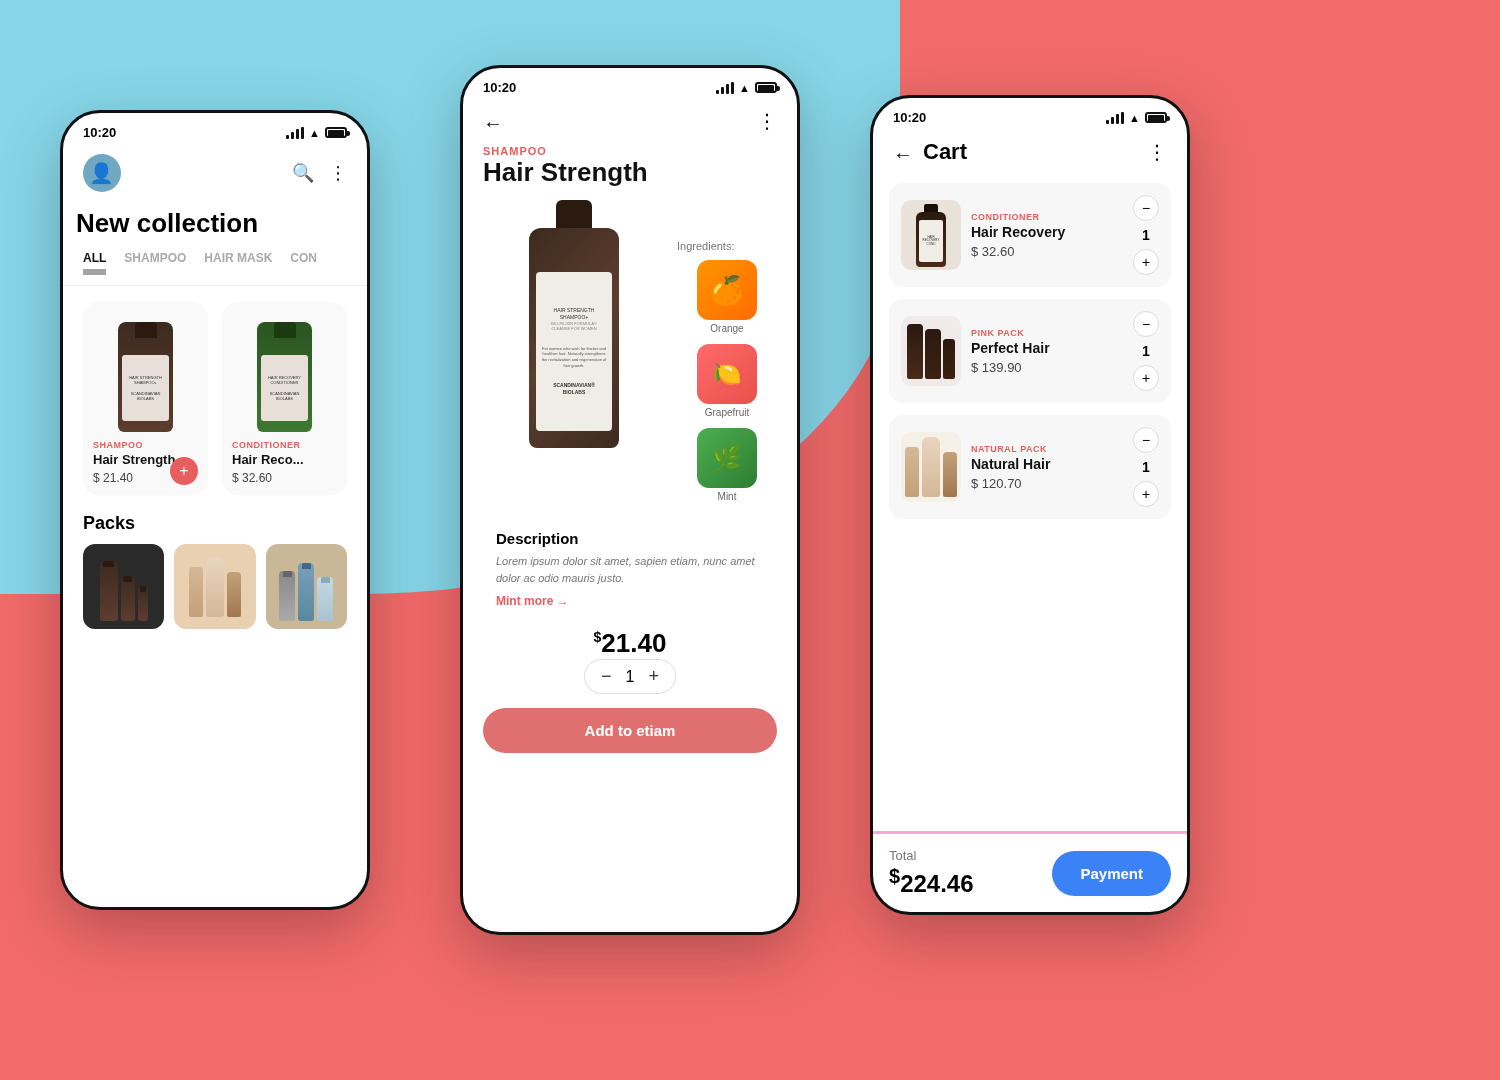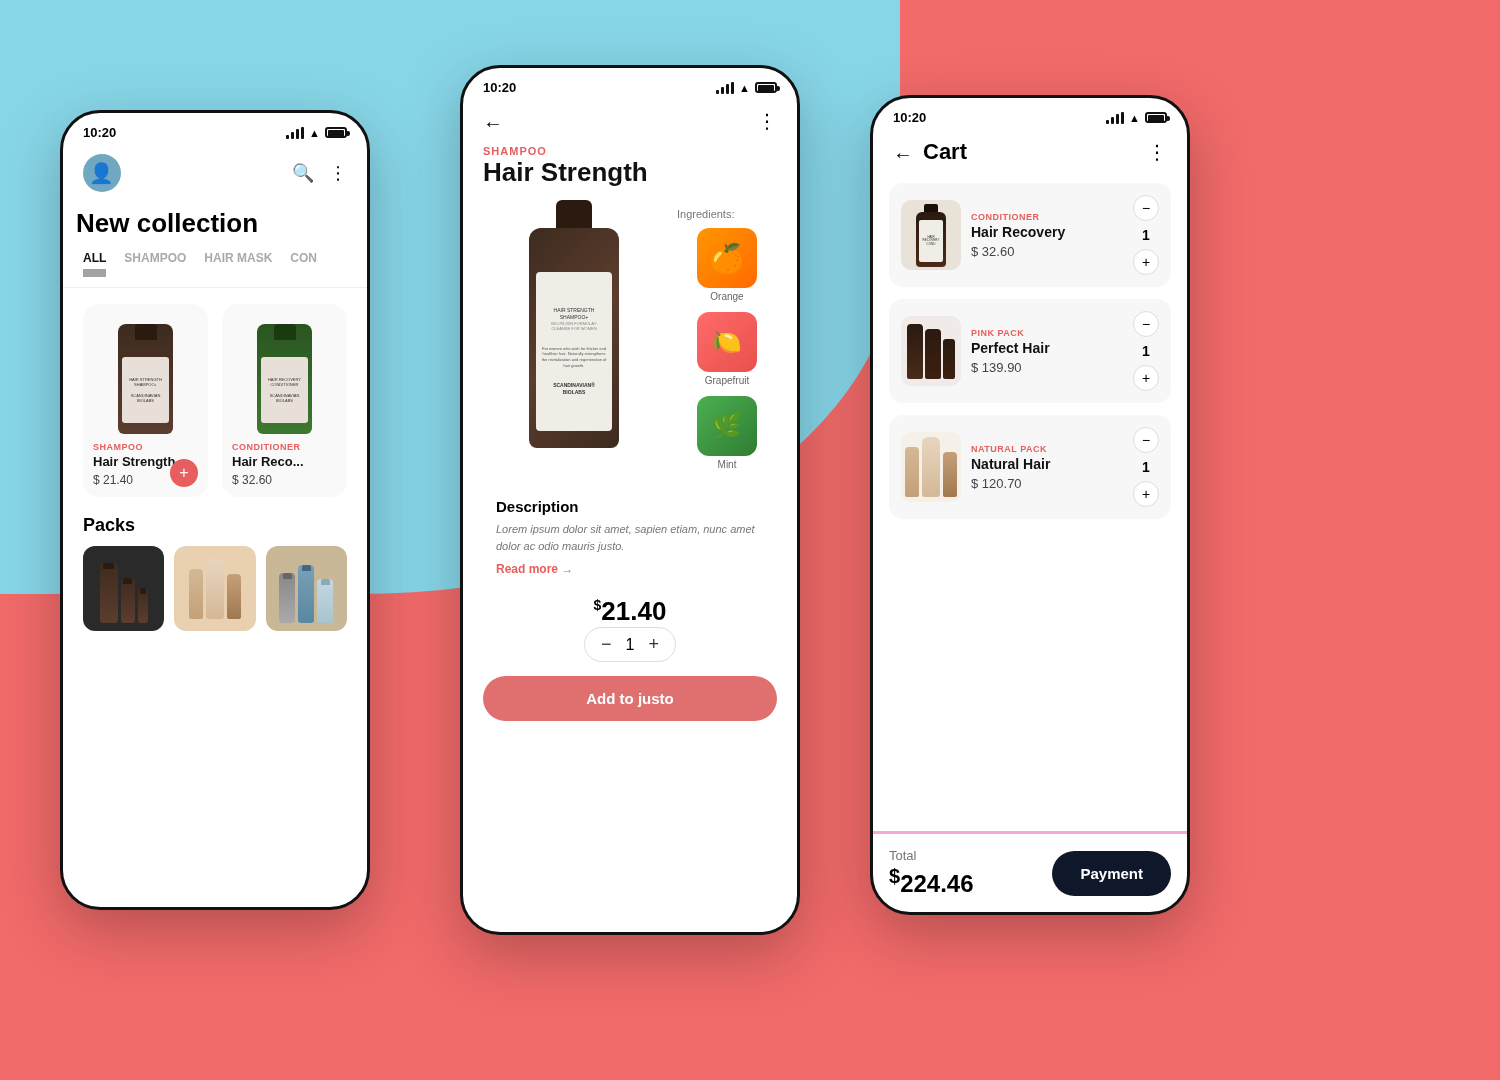--- a/index.html
+++ b/index.html
@@ -119,21 +119,21 @@
     .tabs {
       display: flex;
       gap: 18px;
       padding: 0 20px 10px;
       border-bottom: 1px solid #eee;
       font-size: 12px;
     }
     .tab { color: #aaa; font-weight: 600; padding-bottom: 6px; cursor: pointer; }
     .tab.active {
       color: #111;
-      border-bottom: 8px solid #a3a3a3;
+      border-bottom: 6px solid #a3a3a3;
       padding-bottom: 4px;
     }
     .products-grid {
       display: grid;
       grid-template-columns: 1fr 1fr;
       gap: 14px;
       padding: 16px 20px 10px;
     }
     .product-card {
       background: #f9f9f9;
@@ -301,20 +301,21 @@
       align-items: center;
       justify-content: center;
       padding: 4px;
       font-size: 5px;
       color: #333;
       text-align: center;
       line-height: 1.4;
     }
     .ingredients-col {
       width: 100px;
+      margin-top: 32px;
     }
     .ing-label {
       font-size: 11px;
       color: #777;
       margin-bottom: 8px;
     }
     .ing-item {
       display: flex;
       flex-direction: column;
       align-items: center;
@@ -449,21 +450,21 @@
       padding: 14px 16px;
       border-top: 3px solid #f9a8d4;
       margin-top: auto;
       display: flex;
       justify-content: space-between;
       align-items: center;
     }
     .total-label { font-size: 13px; color: #777; margin-bottom: 2px; }
     .total-amount { font-size: 24px; font-weight: 800; }
     .payment-btn {
-      background: #0f172a;
+      background: #3b82f6;
       color: #fff;
       border-radius: 30px;
       padding: 14px 28px;
       font-size: 15px;
       font-weight: 600;
       cursor: pointer;
     }
 
     
     .pack-bottles {
@@ -751,35 +752,35 @@
       <div class="ing-item">
         <div class="ing-img ing-mint" style="font-size:24px;">🌿</div>
         <div class="ing-name">Mint</div>
       </div>
     </div>
   </div>
 
   <div class="desc-section">
     <div class="desc-title">Description</div>
     <div class="desc-text">Lorem ipsum dolor sit amet, sapien etiam, nunc amet dolor ac odio mauris justo.</div>
-    <div class="read-more">Read more →</div>
+    <div class="read-more">Mint more →</div>
   </div>
 
   <div class="price-bar">
     <div class="price-big">
       <sup>$</sup><span>21.40</span>
     </div>
     <div class="qty-control">
       <span class="qty-btn">−</span>
       <span>1</span>
       <span class="qty-btn">+</span>
     </div>
   </div>
 
-  <div class="add-to-cart">Add to justo</div>
+  <div class="add-to-cart">Add to etiam</div>
 </div>
 
 <div class="phone phone-3">
 
   <div class="status-bar">
     <span>10:20</span>
     <div class="status-icons">
       <div class="signal-bars">
         <span></span>
           <span></span>

